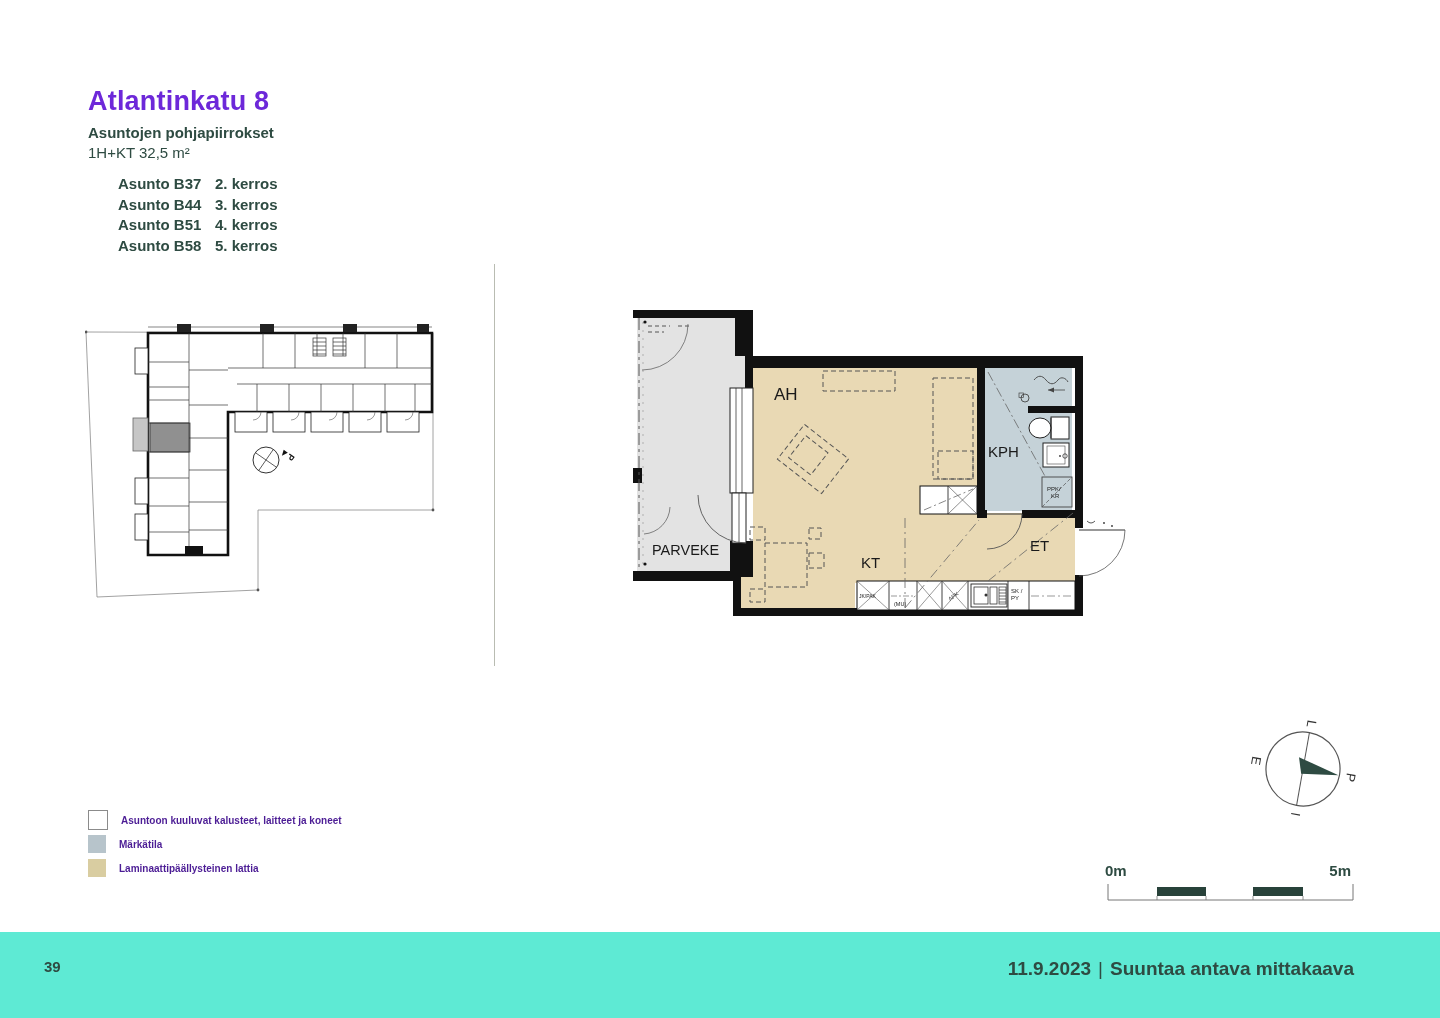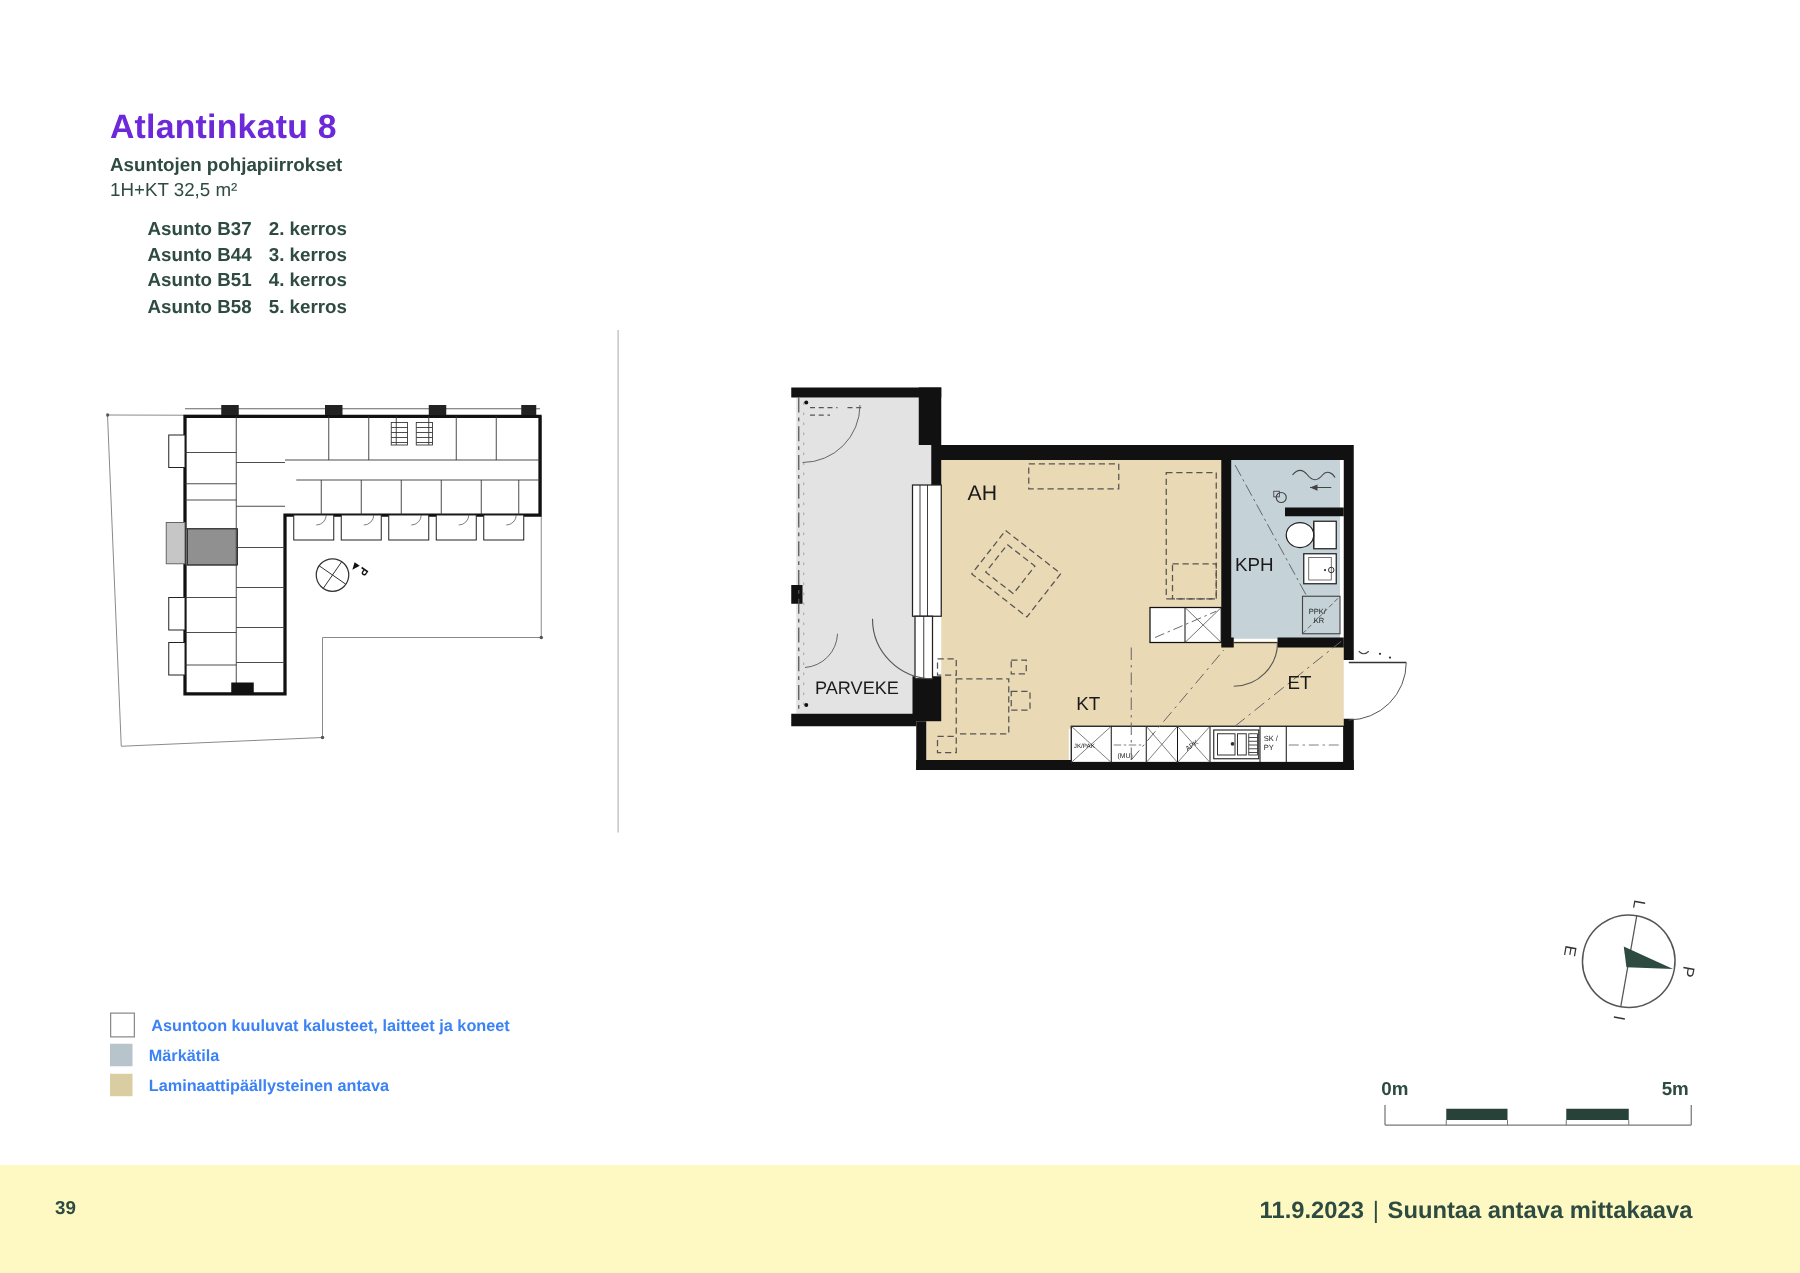--- a/index.html
+++ b/index.html
@@ -19,24 +19,24 @@
   .divider{position:absolute;left:494px;top:264px;width:1px;height:402px;background:#b9bcb2;}
   .overview-plan{position:absolute;left:85px;top:310px;width:360px;height:295px;}
   .main-plan{position:absolute;left:628px;top:296px;width:510px;height:330px;}
   .legend{position:absolute;left:88px;top:808px;}
   .legend-row{display:flex;align-items:center;height:24px;}
   .swatch{width:18px;height:18px;margin-right:13px;flex:0 0 18px;}
   .sw-white{background:#ffffff;border:1px solid #8b8b8b;}
   .sw-wet{background:#b7c4cb;}
   .sw-laminate{background:#d9cda1;}
   .sw-balcony{background:#e4e4e4;}
-  .legend-label{font-size:13px;font-weight:700;color:#3b82f6;}
+  .legend-label{font-size:10px;font-weight:700;color:#4c1d95;}
   .scalebar{position:absolute;left:1093px;top:860px;width:270px;height:46px;}
   .compass{position:absolute;left:1248px;top:712px;width:110px;height:110px;}
-  .footer{position:absolute;left:0;top:932px;width:1440px;height:86px;background:#fef9c3;}
+  .footer{position:absolute;left:0;top:932px;width:1440px;height:86px;background:#5eead4;}
   .footer .pageno{position:absolute;left:44px;top:26px;font-size:15px;font-weight:700;}
   .footer .right{position:absolute;right:86px;top:26px;font-size:19px;font-weight:700;white-space:nowrap;}
   .footer .sep{padding:0 7px;font-weight:400;}
   svg text{font-family:"Liberation Sans",sans-serif;}
 </style>
 </head>
 <body>
 
 <div class="header">
   <div class="title">Atlantinkatu 8</div>
@@ -328,21 +328,21 @@
   <div class="legend-row">
     <span class="swatch sw-white"></span>
     <span class="legend-label">Asuntoon kuuluvat kalusteet, laitteet ja koneet</span>
   </div>
   <div class="legend-row">
     <span class="swatch sw-wet"></span>
     <span class="legend-label">Märkätila</span>
   </div>
   <div class="legend-row">
     <span class="swatch sw-laminate"></span>
-    <span class="legend-label">Laminaattipäällysteinen antava</span>
+    <span class="legend-label">Laminaattipäällysteinen lattia</span>
   </div>
 </div>
 
 <svg class="scalebar" viewBox="0 0 270 46">
   <text x="12" y="16" font-size="15" font-weight="700" fill="#2e4b42">0m</text>
   <text x="258" y="16" font-size="15" font-weight="700" fill="#2e4b42" text-anchor="end">5m</text>
   <line x1="15" y1="40" x2="260" y2="40" stroke="#777" stroke-width="1"></line>
   <line x1="15" y1="24" x2="15" y2="40" stroke="#777" stroke-width="1"></line>
   <line x1="260" y1="24" x2="260" y2="40" stroke="#777" stroke-width="1"></line>
   <rect x="64" y="27" width="49" height="9" fill="#28423a"></rect>

